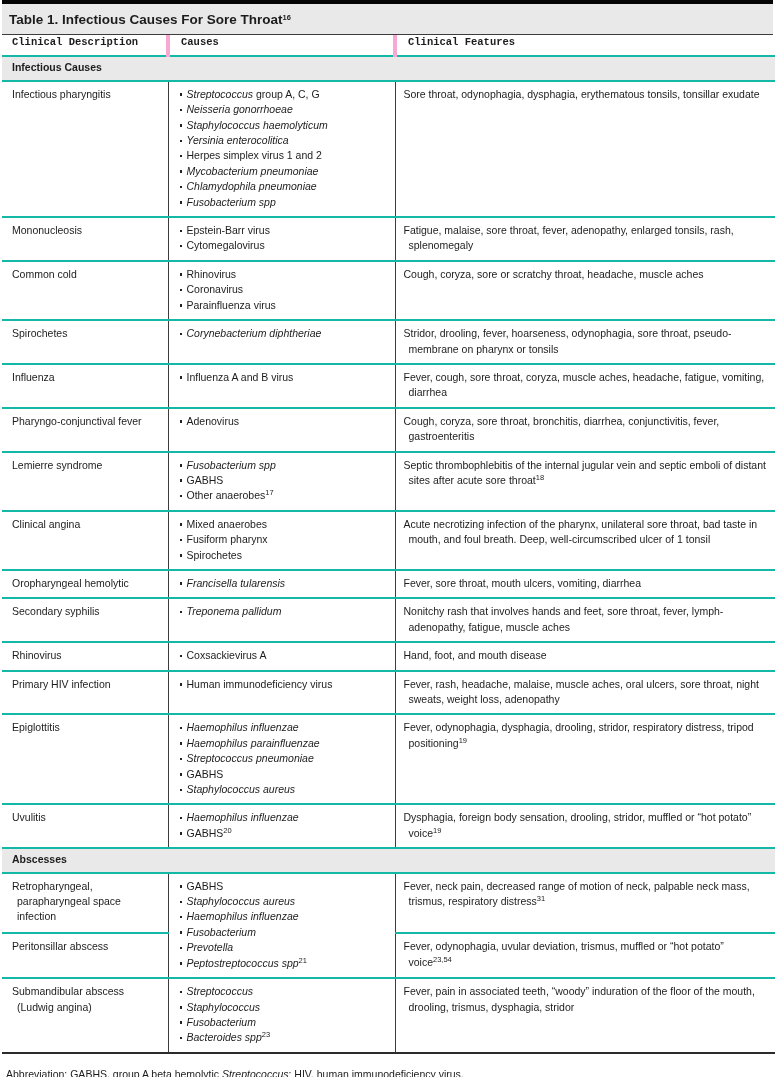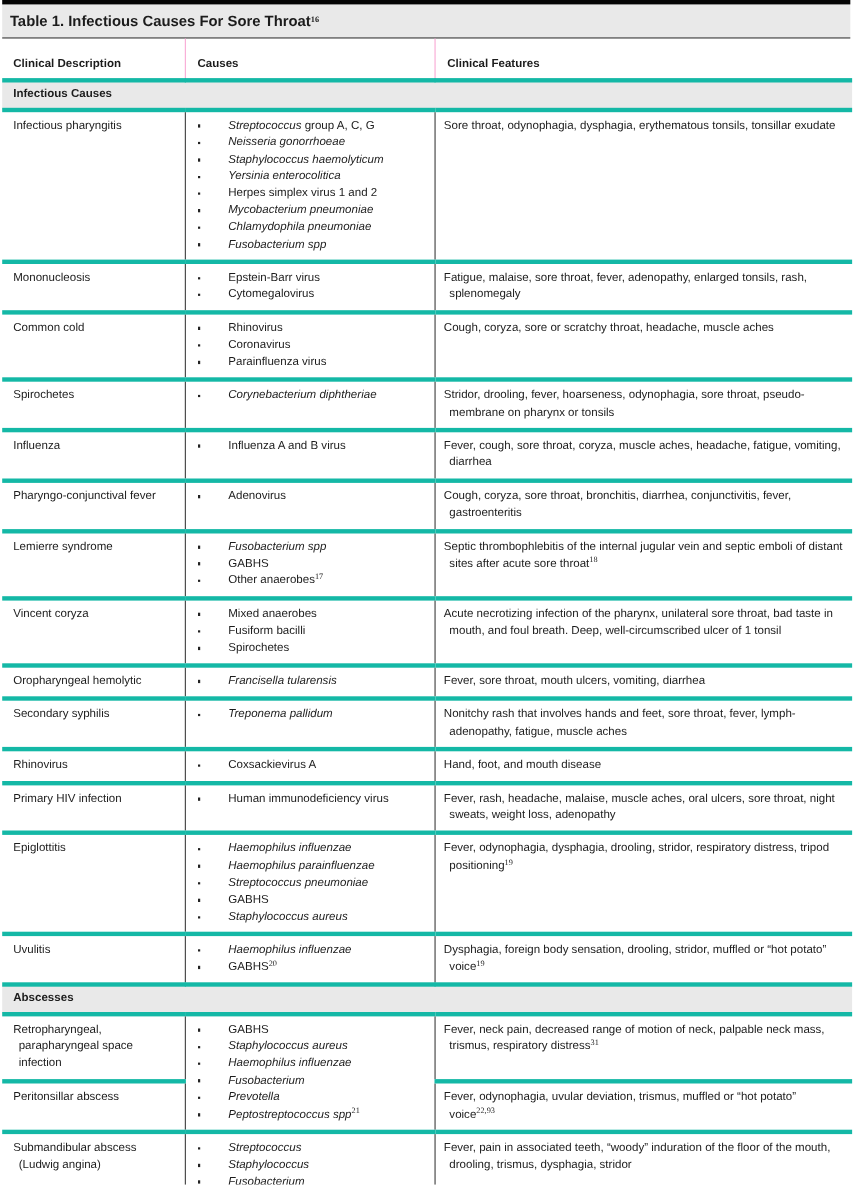--- a/index.html
+++ b/index.html
@@ -14,38 +14,38 @@
     padding:8px 7px 7px 7px;
     font-size:13.5px; font-weight:bold;
   }
   .titlebar sup { font-size:9px; position:relative; top:-1px; line-height:0; }
 
   table.tbl { border-collapse:collapse; width:100%; table-layout:fixed; border-bottom:2px solid #2b2b2b; }
   col.c1 { width:166px; } col.c2 { width:227px; } col.c3 { width:380px; }
 
   th {
     font-size:10.5px; font-weight:bold; text-align:left; vertical-align:top;
-    padding:16px 8px 5px 10px; line-height:15.4px;
+    padding:0 8px 5px 10px; line-height:15.4px;font-family:Liberation Mono, monospace;
   }
-  th + th { border-left:1px solid #f9a8d4; padding-left:11px;margin-top:44px; }
-
-  td { font-size:10.5px; vertical-align:top; border-top:4px solid #14b8a6; line-height:15.4px; }
+  th + th { border-left:4px solid #f9a8d4; padding-left:11px;margin-top:44px; }
+
+  td { font-size:10.5px; vertical-align:top; border-top:2px solid #14b8a6; line-height:15.4px; }
   tr.section-row td { background:#e9e9e9; font-weight:bold; padding:3px 8px 4px 10px; }
 
   td.desc     { padding:5px 6px 6px 10px; }
   td.causes   { padding:5px 6px 6px 0; border-left:1px solid #3c3c3c; }
   td.features { padding:5px 8px 6px 8px; border-left:1px solid #3c3c3c; }
 
   p.hang { margin:0; padding-left:5px; text-indent:-5px; }
 
-  .citem { position:relative; padding-left:39px; }
+  .citem { position:relative; padding-left:18px; }
   .bullet { position:absolute; left:11px; top:6.5px; width:2.5px; height:2.5px; background:#222; }
 
   .it { font-style:italic; }
-  sup.ref { font-size:7.5px; line-height:0; vertical-align:baseline; position:relative; top:-4px;font-family:Liberation Serif, serif; }
+  sup.ref { font-size:7.5px; line-height:0; vertical-align:baseline; position:relative; top:-4px; }
 
   .footnote { margin-top:13px; padding:0 4px; font-size:10.5px; line-height:14px; }
 </style>
 </head>
 <body>
 
 <div class="page">
   <div class="titlebar">
     <span id="title-rich"><span>Table 1. Infectious Causes For Sore Throat</span><sup class="ref">16</sup></span>
   </div>
@@ -151,25 +151,25 @@
             <div class="citem"><span class="bullet"></span><span class="it">Fusobacterium spp</span></div>
             <div class="citem"><span class="bullet"></span><span>GABHS</span></div>
             <div class="citem"><span class="bullet"></span><span>Other anaerobes</span><sup class="ref">17</sup></div>
           </td>
           <td class="features">
             <p class="hang"><span>Septic thrombophlebitis of the internal jugular vein and septic emboli of distant sites after acute sore throat</span><sup class="ref">18</sup></p>
           </td>
         </tr>
         <tr>
           <td class="desc">
-            <p class="hang"><span>Vincent coryza</span></p>
+            <p class="hang"><span>Clinical angina</span></p>
           </td>
           <td class="causes">
             <div class="citem"><span class="bullet"></span><span>Mixed anaerobes</span></div>
-            <div class="citem"><span class="bullet"></span><span>Fusiform bacilli</span></div>
+            <div class="citem"><span class="bullet"></span><span>Fusiform pharynx</span></div>
             <div class="citem"><span class="bullet"></span><span>Spirochetes</span></div>
           </td>
           <td class="features">
             <p class="hang"><span>Acute necrotizing infection of the pharynx, unilateral sore throat, bad taste in mouth, and foul breath. Deep, well-circumscribed ulcer of 1 tonsil</span></p>
           </td>
         </tr>
         <tr>
           <td class="desc">
             <p class="hang"><span>Oropharyngeal hemolytic</span></p>
           </td>
@@ -257,21 +257,21 @@
           </td>
           <td class="features">
             <p class="hang"><span>Fever, neck pain, decreased range of motion of neck, palpable neck mass, trismus, respiratory distress</span><sup class="ref">31</sup></p>
           </td>
         </tr>
         <tr>
           <td class="desc">
             <p class="hang"><span>Peritonsillar abscess</span></p>
           </td>
           <td class="features">
-            <p class="hang"><span>Fever, odynophagia, uvular deviation, trismus, muffled or “hot potato” voice</span><sup class="ref">22,93</sup></p>
+            <p class="hang"><span>Fever, odynophagia, uvular deviation, trismus, muffled or “hot potato” voice</span><sup class="ref">23,54</sup></p>
           </td>
         </tr>
         <tr>
           <td class="desc">
             <p class="hang"><span>Submandibular abscess (Ludwig angina)</span></p>
           </td>
           <td class="causes">
             <div class="citem"><span class="bullet"></span><span class="it">Streptococcus</span></div>
             <div class="citem"><span class="bullet"></span><span class="it">Staphylococcus</span></div>
             <div class="citem"><span class="bullet"></span><span class="it">Fusobacterium</span></div>

